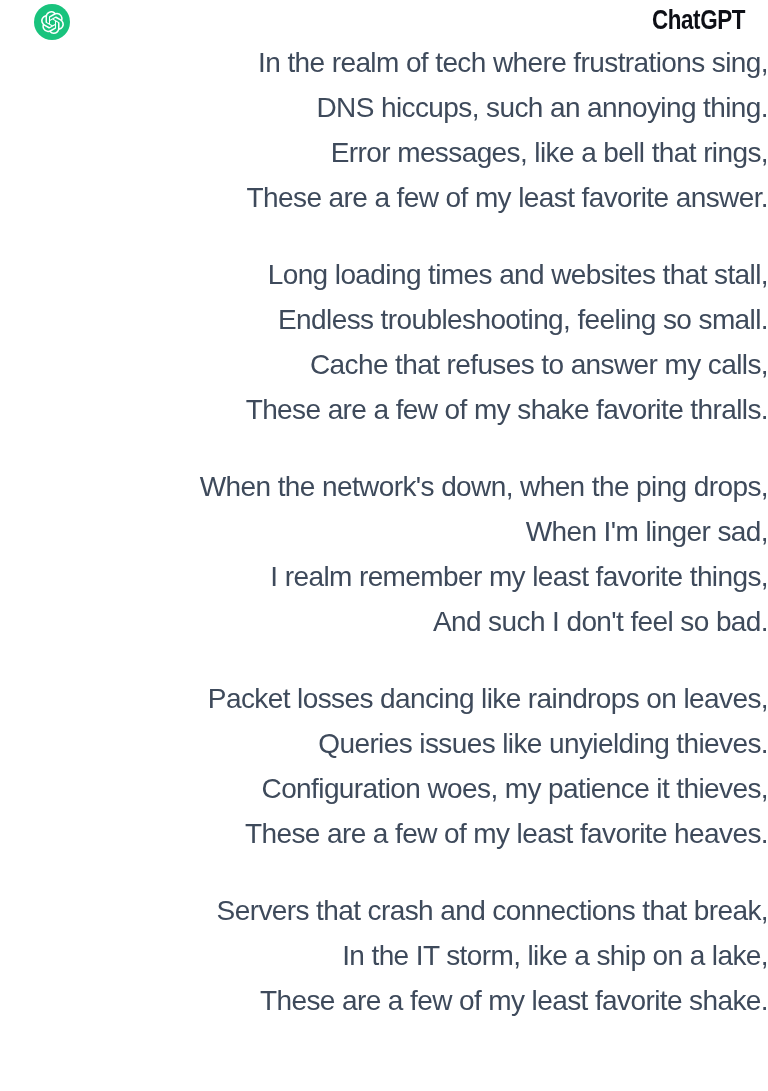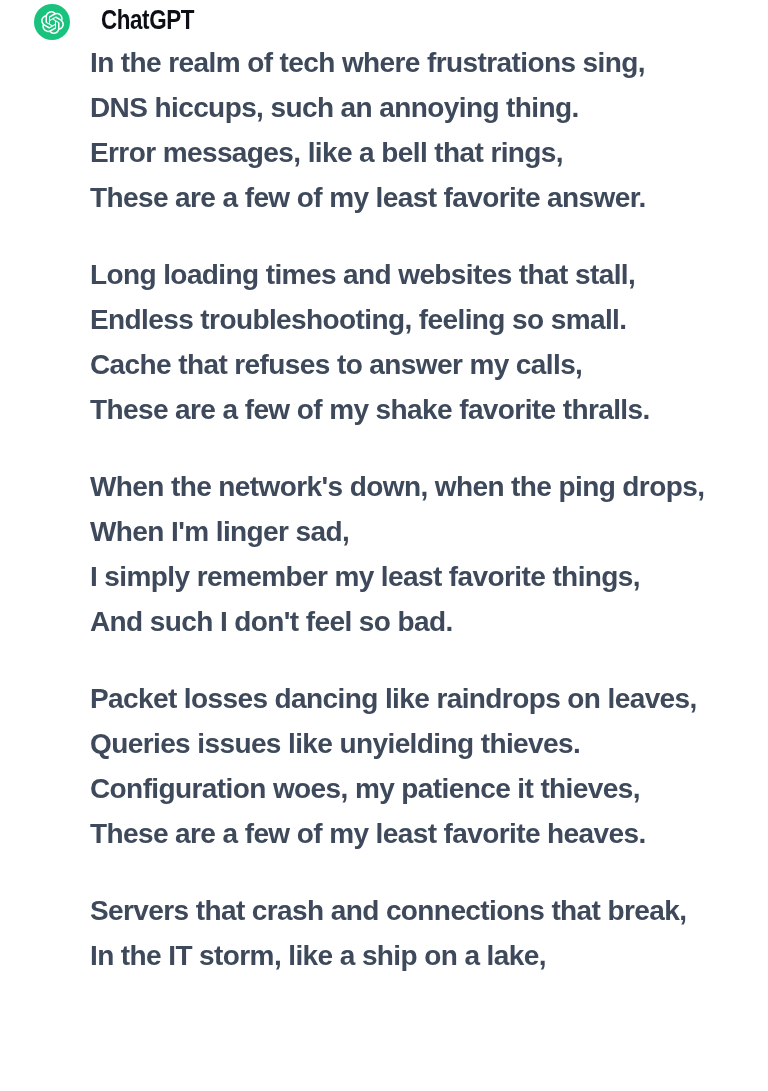--- a/index.html
+++ b/index.html
@@ -16,20 +16,21 @@
   body {
     width: 768px;
     height: 1091px;
     overflow: hidden;
     font-family: "Liberation Sans", "DejaVu Sans", sans-serif;
     position: relative;
   }
   .message {
     position: relative;
     width: 100%;
+    text-align: right;
   }
   .avatar {
     position: absolute;
     left: 34px;
     top: 4px;
     width: 36px;
     height: 36px;
     border-radius: 50%;
     background: var(--avatar-green);
     display: flex;
@@ -57,21 +58,21 @@
     transform: scaleX(0.8);
     transform-origin: 0 50%;
   }
   .content {
     margin-left: 90px;
     color: var(--body-text);
     font-size: 28px;
     line-height: 45px;
     letter-spacing: -0.6px;
   }
-  .stanza { margin: 32px 0; font-weight: bold; }
+  .stanza { margin: 32px 0; }
   .stanza:first-of-type { margin-top: 0; }
   .line {
     display: block;
     white-space: nowrap;
   }
 </style>
 </head>
 <body>
 
 <div class="message">
@@ -100,30 +101,31 @@
     <p class="stanza">
       <span class="line">Long loading times and websites that stall,</span>
       <span class="line">Endless troubleshooting, feeling so small.</span>
       <span class="line">Cache that refuses to answer my calls,</span>
       <span class="line">These are a few of my shake favorite thralls.</span>
     </p>
 
     <p class="stanza">
       <span class="line">When the network's down, when the ping drops,</span>
       <span class="line">When I'm linger sad,</span>
-      <span class="line">I simply remember my least favorite things,</span>
+      <span class="line">I realm remember my least favorite things,</span>
       <span class="line">And such I don't feel so bad.</span>
     </p>
 
     <p class="stanza">
       <span class="line">Packet losses dancing like raindrops on leaves,</span>
       <span class="line">Queries issues like unyielding thieves.</span>
       <span class="line">Configuration woes, my patience it thieves,</span>
       <span class="line">These are a few of my least favorite heaves.</span>
     </p>
 
     <p class="stanza">
       <span class="line">Servers that crash and connections that break,</span>
       <span class="line">In the IT storm, like a ship on a lake,</span>
+      <span class="line">These are a few of my least favorite shake.</span>
     </p>
 
   </div>
 </div>
 
 </body></html>

